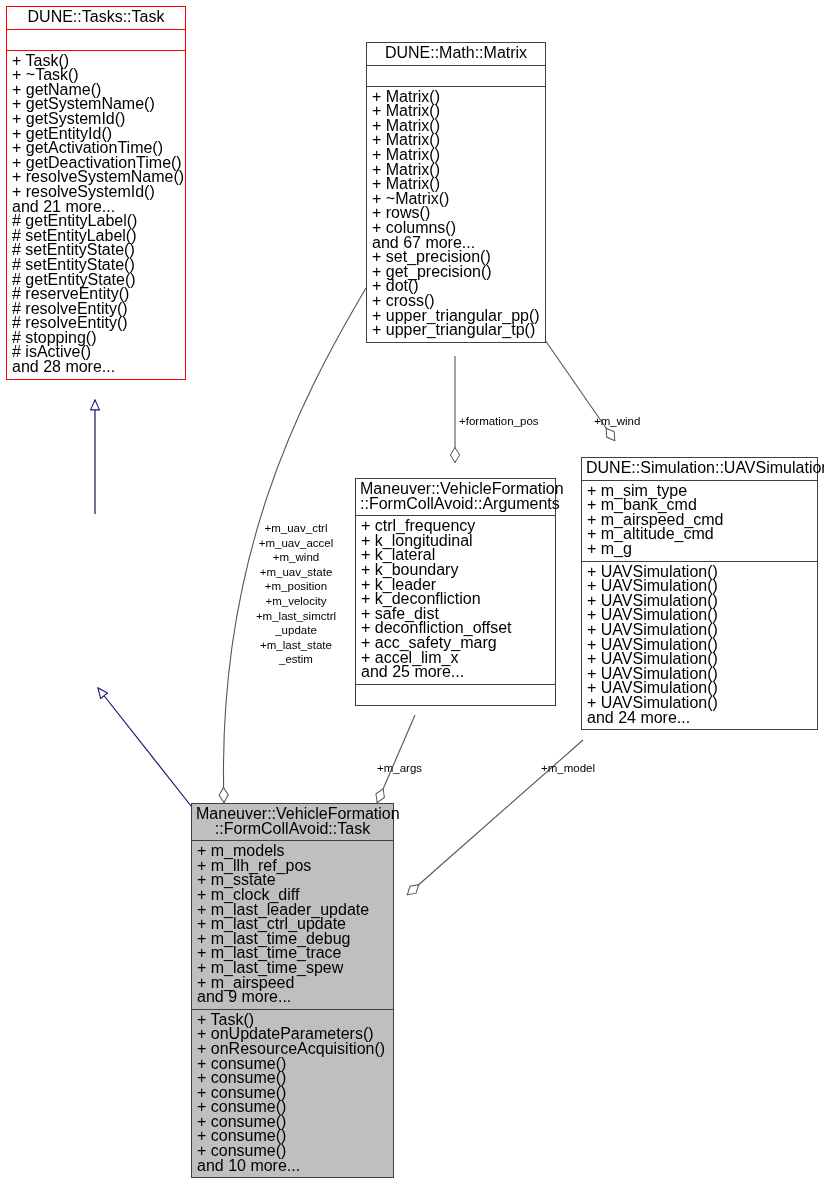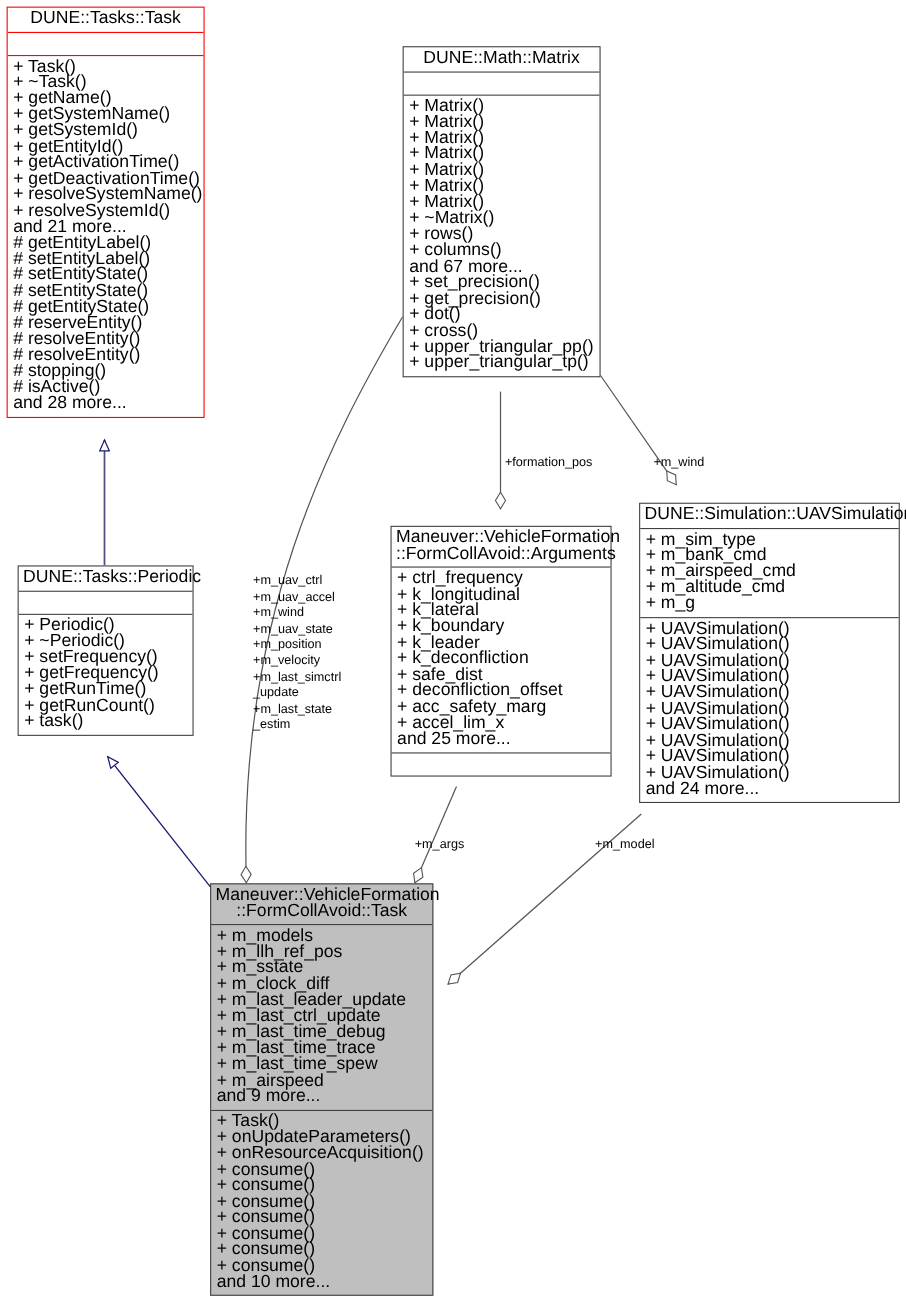--- a/index.html
+++ b/index.html
@@ -66,20 +66,21 @@
   .node .compartment li {
     white-space: pre;
   }
   
   .edge-label {
     position: absolute;
     font-size: 11.5px;
     line-height: 14.6px;
     color: #000000;
     white-space: pre-line;
+    text-align: center;
   }
   .edge-label.left-align {
     text-align: right;
   }
 </style>
 </head>
 <body>
 
 <div id="diagram">
 
@@ -162,37 +163,20 @@
           <li>+ set_precision()</li>
           <li>+ get_precision()</li>
           <li>+ dot()</li>
           <li>+ cross()</li>
           <li>+ upper_triangular_pp()</li>
           <li>+ upper_triangular_tp()</li>
         </ul>
     </div>
   </div>
 
-  <div class="node" style="left:16px; top:514px; width:160px;">
-    <div class="title">DUNE::Tasks::Periodic</div>
-    <div class="compartment empty">
-      <ul></ul>
-    </div>
-    <div class="compartment">
-      <ul>
-          <li>+ Periodic()</li>
-          <li>+ ~Periodic()</li>
-          <li>+ setFrequency()</li>
-          <li>+ getFrequency()</li>
-          <li>+ getRunTime()</li>
-          <li>+ getRunCount()</li>
-          <li>+ task()</li>
-        </ul>
-    </div>
-  </div>
 
   <div class="node" style="left:355px; top:478px; width:201px;">
     <div class="title">Maneuver::VehicleFormation
 ::FormCollAvoid::Arguments</div>
     <div class="compartment">
       <ul>
           <li>+ ctrl_frequency</li>
           <li>+ k_longitudinal</li>
           <li>+ k_lateral</li>
           <li>+ k_boundary</li>

